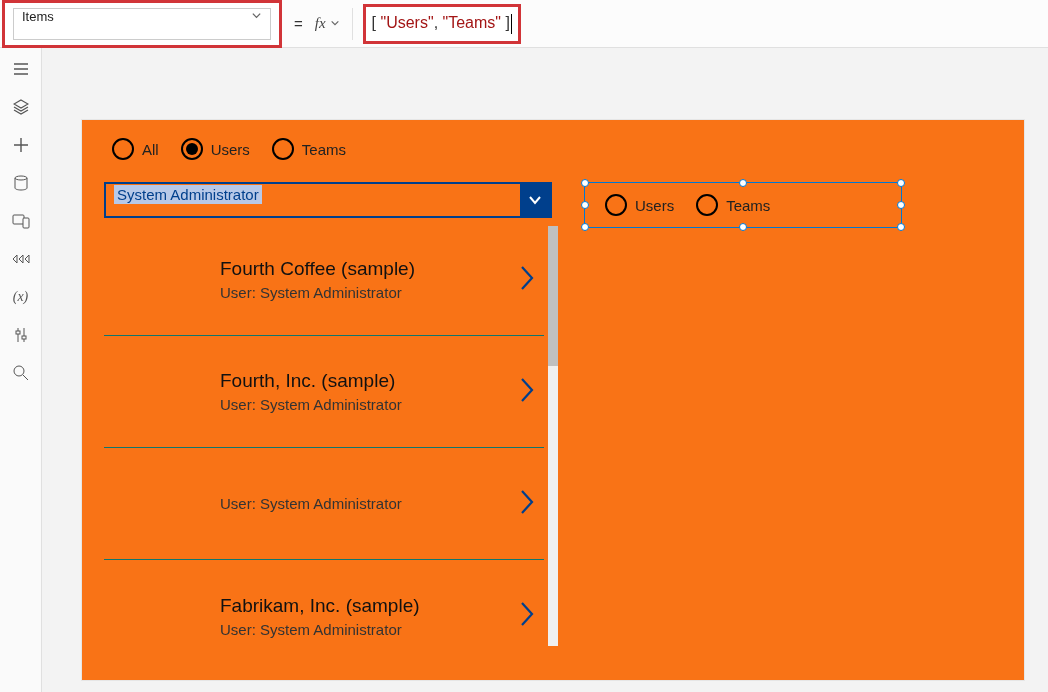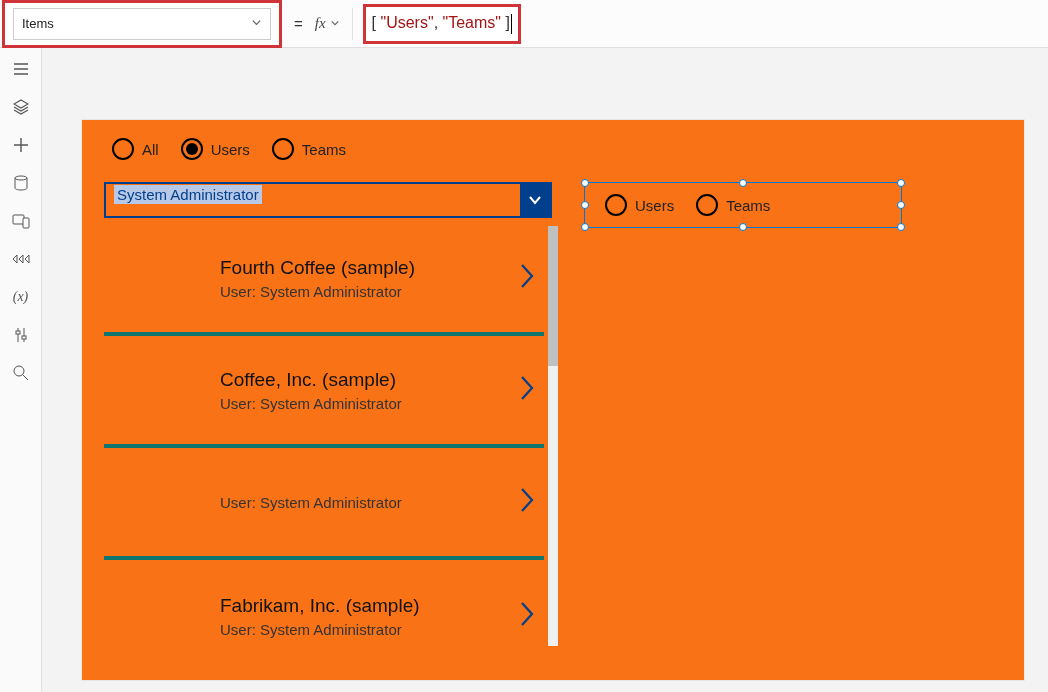--- a/index.html
+++ b/index.html
@@ -7,21 +7,21 @@
   .topbar {
     height: 48px; background: #fcfcfc; border-bottom: 1px solid #e0e0e0;
     display: flex; align-items: center;
   }
   .prop-wrap {
     width: 280px; height: 48px; border: 3px solid #d13438; margin-left: 2px;
     display: flex; align-items: center; background: #fff;
   }
   .prop-inner {
     width: 100%; height: 32px; margin: 0 8px; border: 1px solid #ccc;
-    display: flex; align-items: center; justify-content: space-between;
+    display: flex; justify-content: space-between;
     padding: 0 8px; font-size: 13px; color: #222;
   }
   .prop-chevron { color: #666; }
   .equals { padding: 0 12px; font-size: 15px; color: #333; }
   .fx { display: flex; align-items: center; padding-right: 12px; border-right: 1px solid #e0e0e0; height: 32px;}
   .fx-label { font-style: italic; font-family: serif; font-size: 15px; color: #444; text-align: center; }
   .fx-chevron { font-size: 11px; color: #666; margin-left: 4px;}
   .formula-wrap {
     border: 3px solid #d13438; margin-left: 10px; height: 40px;
     display: flex; align-items: center; background: #fff; padding: 0 6px;
@@ -56,21 +56,21 @@
   }
   .combo-val span { background: #b8c9e8; padding: 1px 3px; }
   .combo-btn {
     width: 30px; background: #003f8c; display: flex; align-items: center; justify-content: center;
   }
   .list-area {
     margin-top: 6px; width: 454px; height: 440px; position: relative;
   }
   .list-scroll { width: 440px; }
   .list-item {
-    height: 112px; border-bottom: 4px solid #0f766e;
+    height: 112px; border-bottom: 1px solid #0f766e;
     display: flex; align-items: center; justify-content: space-between;
     padding: 0 8px 0 116px;
   }
   .list-item:last-child { border-bottom: none;}
   .li-title { font-size: 19px; color: #111; font-weight: 400; margin-bottom:4px;}
   .li-sub { font-size: 15px; color: #333; }
   .li-arrow { color: #003f8c; }
   .scrollbar {
     position: absolute; right: 0; top: 2px; width: 10px; height: 420px;
     background: #f0f0f0;
@@ -205,21 +205,21 @@
             <div>
               <div class="li-title">Fourth Coffee (sample)</div>
               <div class="li-sub">User: System Administrator</div>
             </div>
             <span class="li-arrow"><svg width="18" height="28">
                   <path d="M4 3 L14 14 L4 25" stroke="#003f8c" stroke-width="2.2" fill="none"></path>
                 </svg></span>
           </div>
           <div class="list-item">
             <div>
-              <div class="li-title">Coffee, Inc. (sample)</div>
+              <div class="li-title">Fourth, Inc. (sample)</div>
               <div class="li-sub">User: System Administrator</div>
             </div>
             <span class="li-arrow"><svg width="18" height="28">
                   <path d="M4 3 L14 14 L4 25" stroke="#003f8c" stroke-width="2.2" fill="none"></path>
                 </svg></span>
           </div>
           <div class="list-item">
             <div>
               <div class="li-sub">User: System Administrator</div>
             </div>

